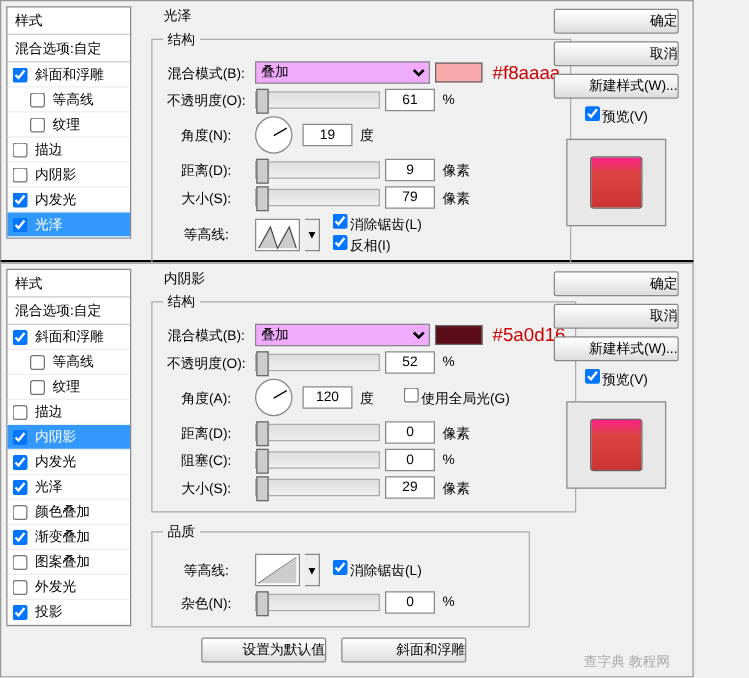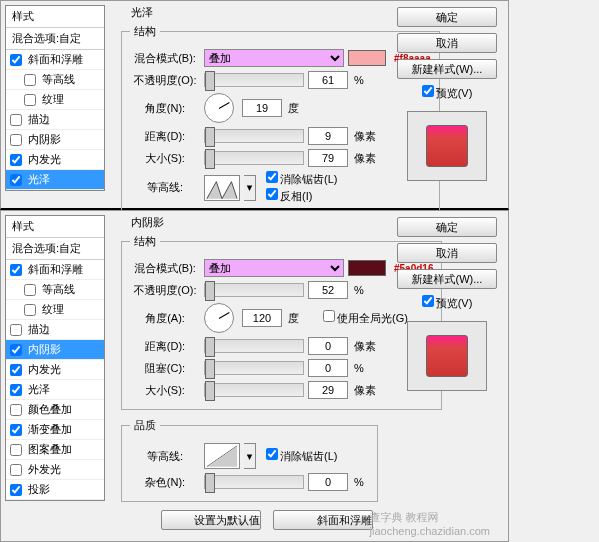--- a/index.html
+++ b/index.html
@@ -1,46 +1,46 @@
 <!DOCTYPE html>
 <html><head>
 <meta charset="utf-8">
 <style>
 * { box-sizing: border-box; font-family: "Microsoft YaHei", SimSun, sans-serif; font-size: 11px; }
 body { margin: 0; background: #f0f0f0; }
-.panel { width: 509px; background: #f0f0f0; border: 1px solid #999; position: relative; }
+.panel { width: 555px; background: #f0f0f0; border: 1px solid #999; position: relative; }
 .panel1 { height: 210px; border-bottom: 2px solid #000; }
 .panel2 { height: 332px; }
 .sidebar { position: absolute; left: 4px; top: 4px; width: 100px; border: 1px solid #888; background: #fff; }
 .sidebar-h { padding: 3px 6px; border-bottom: 1px solid #ccc; }
 .sidebar-sub { padding: 3px 6px; border-bottom: 1px solid #ccc; }
 .side-item { display: flex; align-items: center; padding: 2px 4px; border-bottom: 1px solid #eee; gap: 4px; }
 .side-item.sel { background: #3399ff; color: #fff; }
 .side-item.indent { padding-left: 18px; }
 input[type=checkbox] { margin: 0 2px 0 0; width: 12px; height: 12px; }
 .main { position: absolute; left: 120px; top: 4px; right: 130px; bottom: 4px; }
 .group-lbl { font-size: 11px; padding-left: 10px; }
 fieldset { border: 1px solid #aaa; margin: 4px 0 8px 0; padding: 6px 8px; }
 legend { padding: 0 4px; }
 .row { display: flex; align-items: center; margin: 4px 0; gap: 4px; }
 .lbl { width: 70px; text-align: center; }
 select { flex: 0 0 140px; height: 18px; border: 1px solid #888; background: #f0abfc; }
 .swatch { width: 38px; height: 16px; border: 1px solid #666; }
-.colornote { color: #c00; font-weight: bold; font-size: 10px; margin-left: 4px; }
+.colornote { color: #c00; font-weight: normal; font-size: 15px; margin-left: 4px; }
 .slider { height: 14px; flex: 0 0 100px; position: relative; background: linear-gradient(#ddd,#eee); border: 1px solid #aaa; }
 .slider::after { content:""; position:absolute; top:-3px; width:8px; height:18px; background:#ccc; border:1px solid #666; }
 .numbox { width: 40px; height: 18px; border: 1px solid #888; background:#fff; text-align:center; line-height:16px; }
 .unit { margin-left: 2px; }
 .angle { width:30px; height:30px; border:1px solid #888; border-radius:50%; position:relative; background:#fff; margin-right:4px;}
 .angle::after{content:"";position:absolute;left:50%;top:50%;width:12px;height:1px;background:#000;transform-origin:left;transform:rotate(-30deg);}
 .curve { width:36px; height:26px; border:1px solid #888; background:#fff; display:inline-block; position:relative;}
 .curve svg{position:absolute;inset:0;}
 .dd { width:12px; height:26px; border:1px solid #888; border-left:none; background:#eee; display:inline-flex;align-items:center;justify-content:center;}
 .right { position: absolute; right: 6px; top: 6px; width: 110px; display:flex; flex-direction:column; gap:6px; align-items:center; }
-.btn { width: 100px; height: 20px; border:1px solid #888; background:linear-gradient(#fff,#ddd); text-align:center; line-height:18px; border-radius:2px; cursor:pointer;}
+.btn { width: 100px; height: 20px; border:1px solid #888; background:linear-gradient(#fff,#ddd); text-align:right; line-height:18px; border-radius:2px; cursor:pointer;}
 .btn2 { width: 100px; height: 20px; border:1px solid #888; background:linear-gradient(#fff,#ddd); text-align:right; line-height:18px; border-radius:2px; cursor:pointer;}
 .preview-box { width: 80px; height: 70px; border:1px solid #888; background:#e8e8e8; display:flex; align-items:center; justify-content:center; margin-top:4px;}
 .preview-sw { width:42px; height:42px; background:linear-gradient(#f28,#d44 30%,#c33); border:1px solid #666; border-radius:3px;}
 .watermark { position:absolute; right:18px; bottom:4px; color:#aaa; font-size:10px;}
 .botbtns { display:flex; gap:12px; margin:6px 0 0 40px;}
 </style>
 </head>
 <body>
 
 <div class="panel panel1">
@@ -265,15 +265,14 @@
     <div class="btn">取消</div>
     <div class="btn">新建样式(W)...</div>
     <label><input type="checkbox" checked="" style=""><span>预览(V)</span></label>
     <div class="preview-box">
         <div class="preview-sw"></div>
       </div>
   </div>
 
   <div class="watermark">
     <div>查字典 教程网</div>
-    <div>jiaocheng.chazidian.com</div>
   </div>
 </div>
 
 </body></html>

